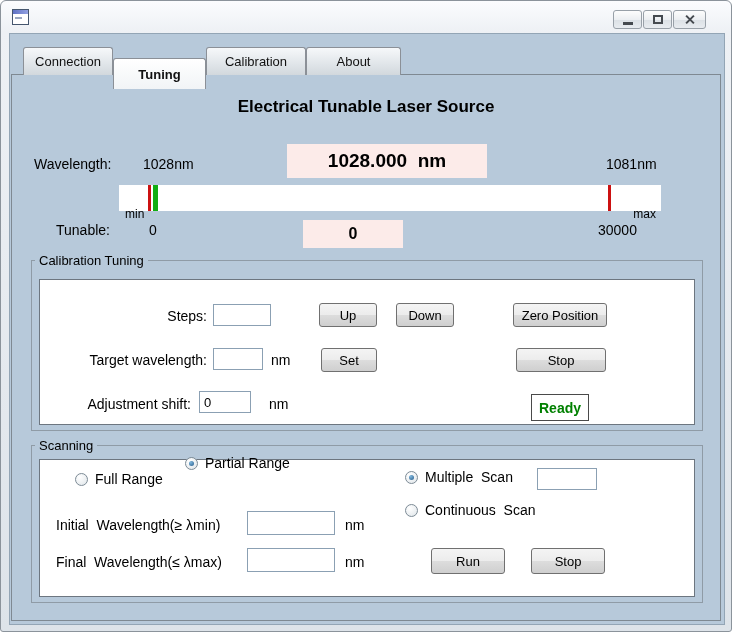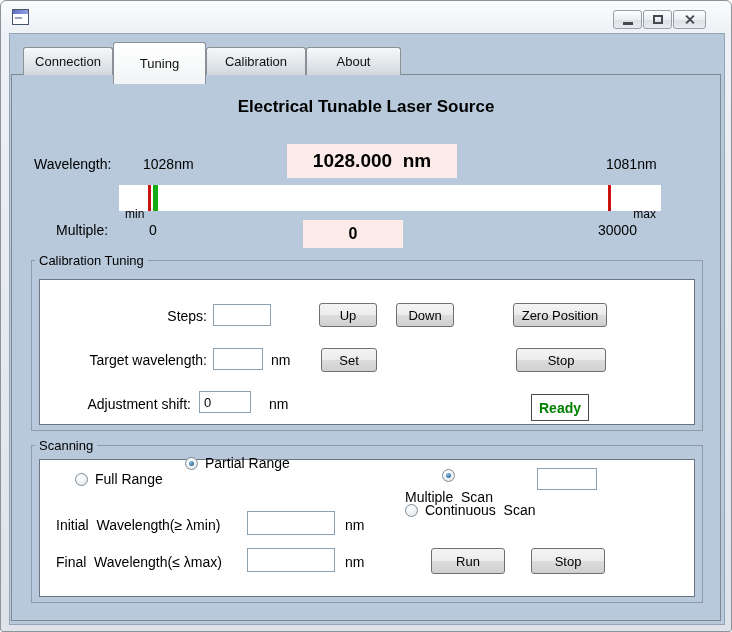--- a/index.html
+++ b/index.html
@@ -41,36 +41,36 @@
     background:var(--client-bg,#b7c9da); border:1px solid #93a5b5; z-index:1; }
 
   .tab-panel { position:absolute; left:10px; top:73px; width:710px; height:547px;
     background:var(--client-bg,#b7c9da); border:1px solid #7f8992; z-index:2; }
 
   .tab { position:absolute; top:46px; height:28px; z-index:3;
     display:flex; align-items:center; justify-content:center;
     font-size:13px; color:#111; cursor:default;
     background:linear-gradient(#f6f8fa,#e0e5e9 60%,#d2d8dd);
     border:1px solid #8b9097; border-bottom:none; border-radius:3px 3px 0 0; }
-  .tab.active { top:41px; height:42px; z-index:4;
-    background:linear-gradient(#ffffff,#f1f4f6); }
+  .tab.active { top:57px; height:31px; z-index:4;
+    background:linear-gradient(#ffffff,#f1f4f6);font-weight:bold; }
   #tab-connection { left:22px;  width:90px; }
   #tab-tuning     { left:112px; width:93px; }
   #tab-calibration{ left:205px; width:100px; }
   #tab-about      { left:305px; width:95px; }
 
   
   .lbl { position:absolute; font-size:14px; white-space:pre; z-index:5; }
   #page-title { left:10px; top:96px; width:710px; text-align:center;
     font-size:17px; font-weight:bold; white-space:pre; position:absolute; z-index:5; }
 
   .display { position:absolute; z-index:5; background:var(--display-bg,#fcebe9);
     display:flex; align-items:center; justify-content:center;
     font-weight:bold; white-space:pre; }
-  #wl-display  { left:286px; top:143px; width:170px; height:34px; font-size:19px; }
+  #wl-display  { left:286px; top:143px; width:200px; height:34px; font-size:19px; }
   #pos-display { left:302px; top:219px; width:100px; height:28px; font-size:16px; }
 
   .slider { position:absolute; left:118px; top:184px; width:542px; height:26px;
     background:#ffffff; z-index:5; }
   .slider .end { position:absolute; top:16px; height:26px; line-height:26px; font-size:12px; }
   .slider .end.minl { left:6px; }
   .slider .end.maxl { right:5px; }
   .marker { position:absolute; top:0; height:26px; }
   .marker.red   { background:var(--marker-red,#cc1111); width:3px; }
   .marker.green { background:var(--marker-green,#12ad12); width:5px; }
@@ -126,21 +126,21 @@
   #pos-min   { left:148px; top:221px; }
   #pos-max   { left:597px; top:221px; }
   #init-label  { left:55px; top:516px; }
   #final-label { left:55px; top:553px; }
   #init-unit   { left:344px; top:516px; }
   #final-unit  { left:344px; top:553px; }
 
   .radio-row { position:absolute; z-index:6; display:flex; align-items:center; gap:7px; height:16px; }
   #rr-full       { left:74px;  top:470px; }
   #rr-partial    { left:184px; top:454px;text-align:right; }
-  #rr-multiple   { left:404px; top:468px;flex-direction:column; }
+  #rr-multiple   { left:404px; top:468px; }
   #rr-continuous { left:404px; top:501px; }
   .radio { position:relative; flex:none; width:13px; height:13px; border-radius:50%;
     border:1px solid #7d8b96; background:radial-gradient(circle at 35% 30%,#ffffff,#dfe5e9); }
   .radio.checked::after { content:""; position:absolute; left:3px; top:3px; width:5px; height:5px;
     border-radius:50%;
     background:radial-gradient(circle at 35% 30%,#7fb7dd,var(--radio-dot,#285d8c)); }
   .rlabel { font-size:14px; white-space:pre; }
 </style>
 </head>
 <body>
@@ -177,21 +177,21 @@
   <div class="lbl" id="wl-max">1081nm</div>
 
   <div class="slider">
     <span class="end minl">min</span>
     <span class="end maxl">max</span>
     <span class="marker red" id="mk-min"></span>
     <span class="marker green" id="mk-pos"></span>
     <span class="marker red" id="mk-max"></span>
   </div>
 
-  <div class="lbl" id="pos-label">Multiple:</div>
+  <div class="lbl" id="pos-label">Tunable:</div>
   <div class="lbl" id="pos-min">0</div>
   <div class="display" id="pos-display">0</div>
   <div class="lbl" id="pos-max">30000</div>
 
   <div class="grp" id="grp1"></div>
   <div class="grp-label" id="grp1-label">Calibration Tuning</div>
   <div class="panel" id="panel1"></div>
 
   <div class="lbl" id="steps-label">Steps:</div>
   <input class="tbx" id="steps-input" value="" style="">

